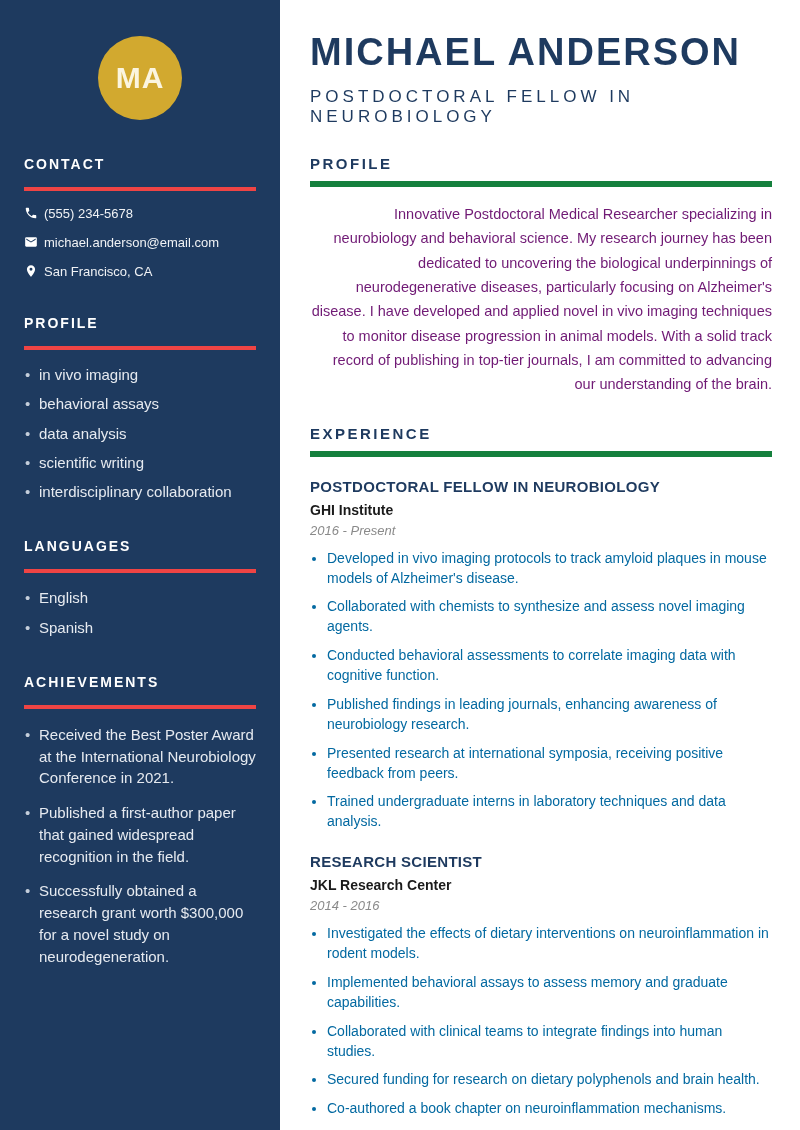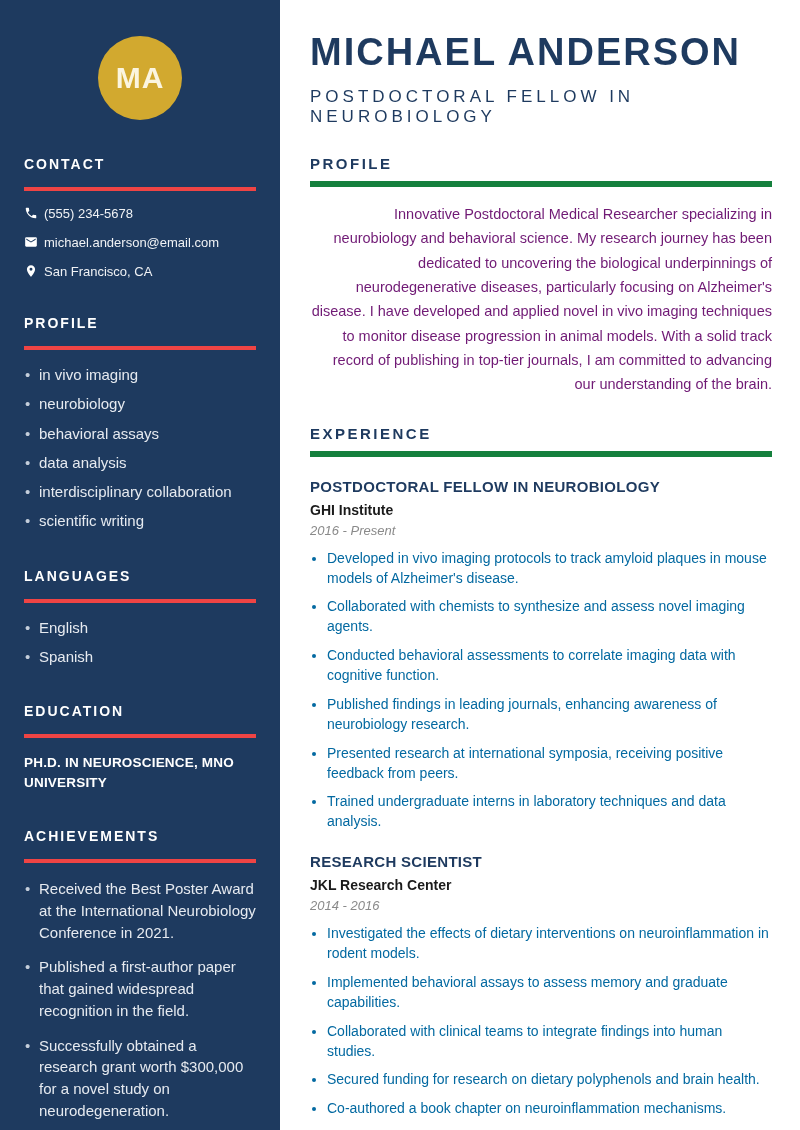--- a/index.html
+++ b/index.html
@@ -167,40 +167,35 @@
             </svg>
         </span>
         <span>San Francisco, CA</span>
       </div>
     </section>
 
     <section class="side-section">
       <div class="side-heading">PROFILE</div>
       <ul class="side-list">
         <li>in vivo imaging</li>
-        <li>neurobiology</li>
         <li>behavioral assays</li>
         <li>data analysis</li>
+        <li>scientific writing</li>
         <li>interdisciplinary collaboration</li>
-        <li>scientific writing</li>
       </ul>
     </section>
 
     <section class="side-section">
       <div class="side-heading">LANGUAGES</div>
       <ul class="side-list">
         <li>English</li>
         <li>Spanish</li>
       </ul>
     </section>
 
-    <section class="side-section">
-      <div class="side-heading">EDUCATION</div>
-      <div class="edu-degree">PH.D. IN NEUROSCIENCE, MNO UNIVERSITY</div>
-    </section>
 
     <section class="side-section">
       <div class="side-heading">ACHIEVEMENTS</div>
       <ul class="side-list achieve-list">
         <li>Received the Best Poster Award at the International Neurobiology Conference in 2021.</li>
         <li>Published a first-author paper that gained widespread recognition in the field.</li>
         <li>Successfully obtained a research grant worth $300,000 for a novel study on neurodegeneration.</li>
       </ul>
     </section>
 

